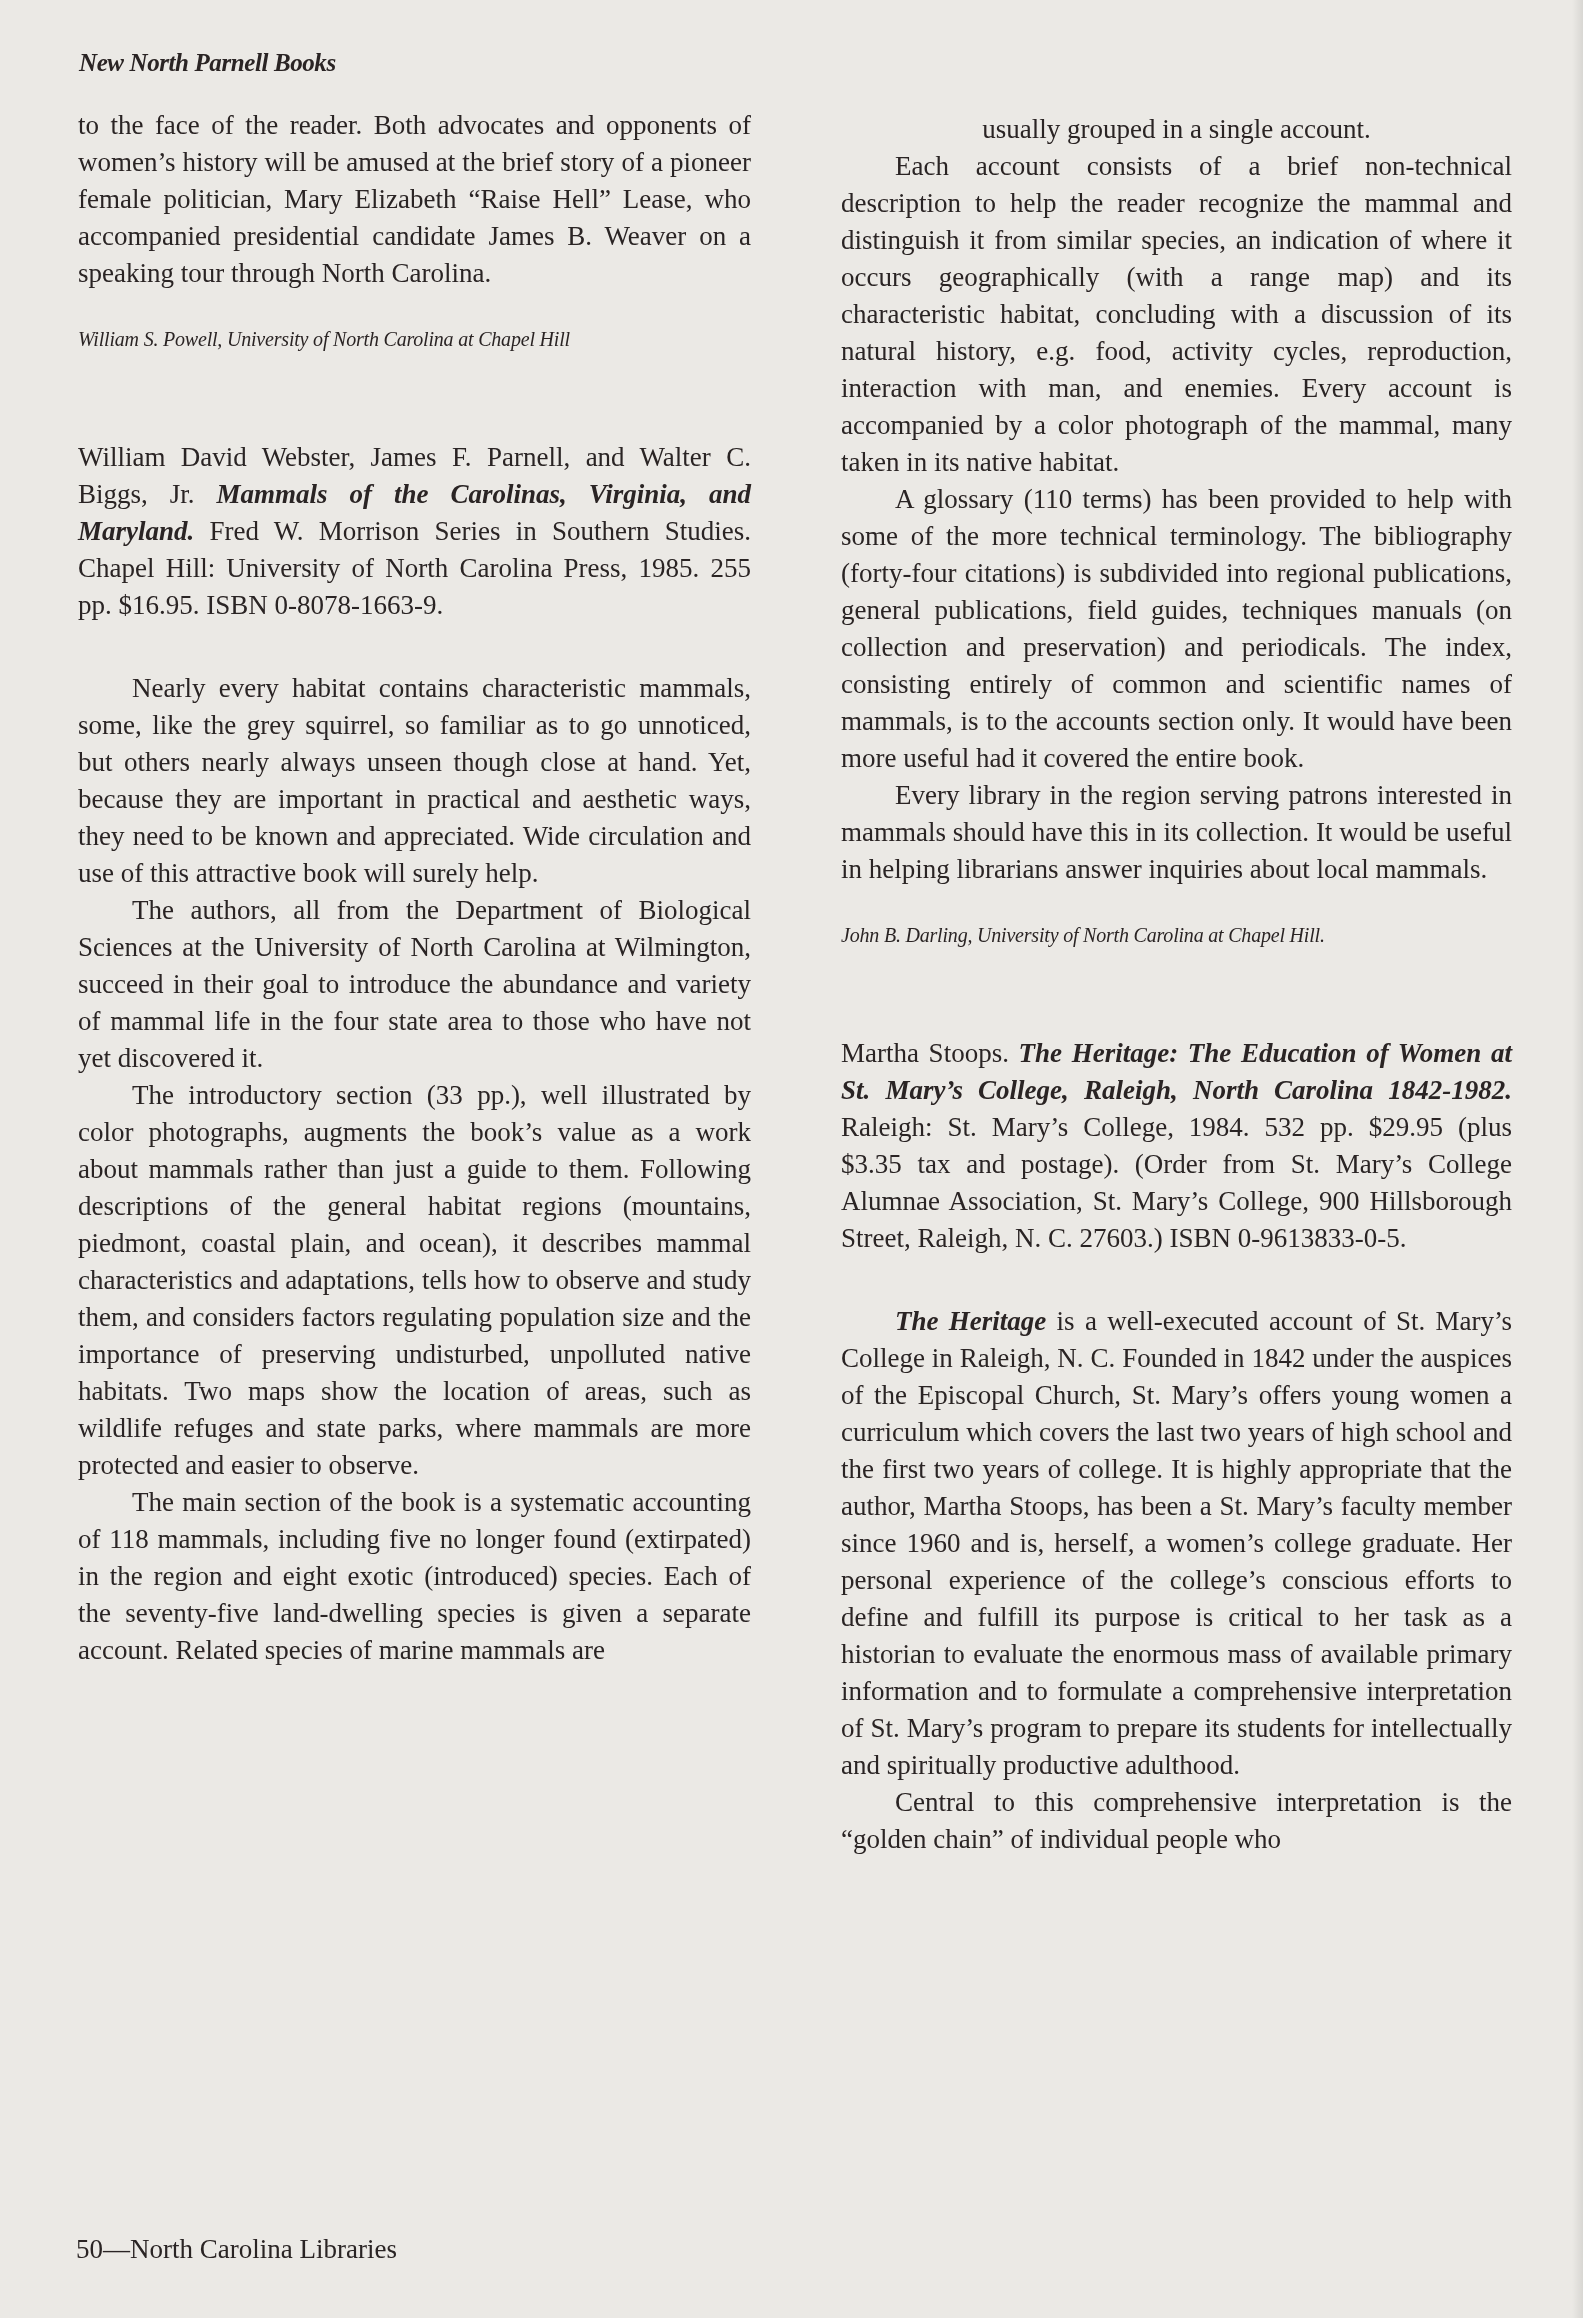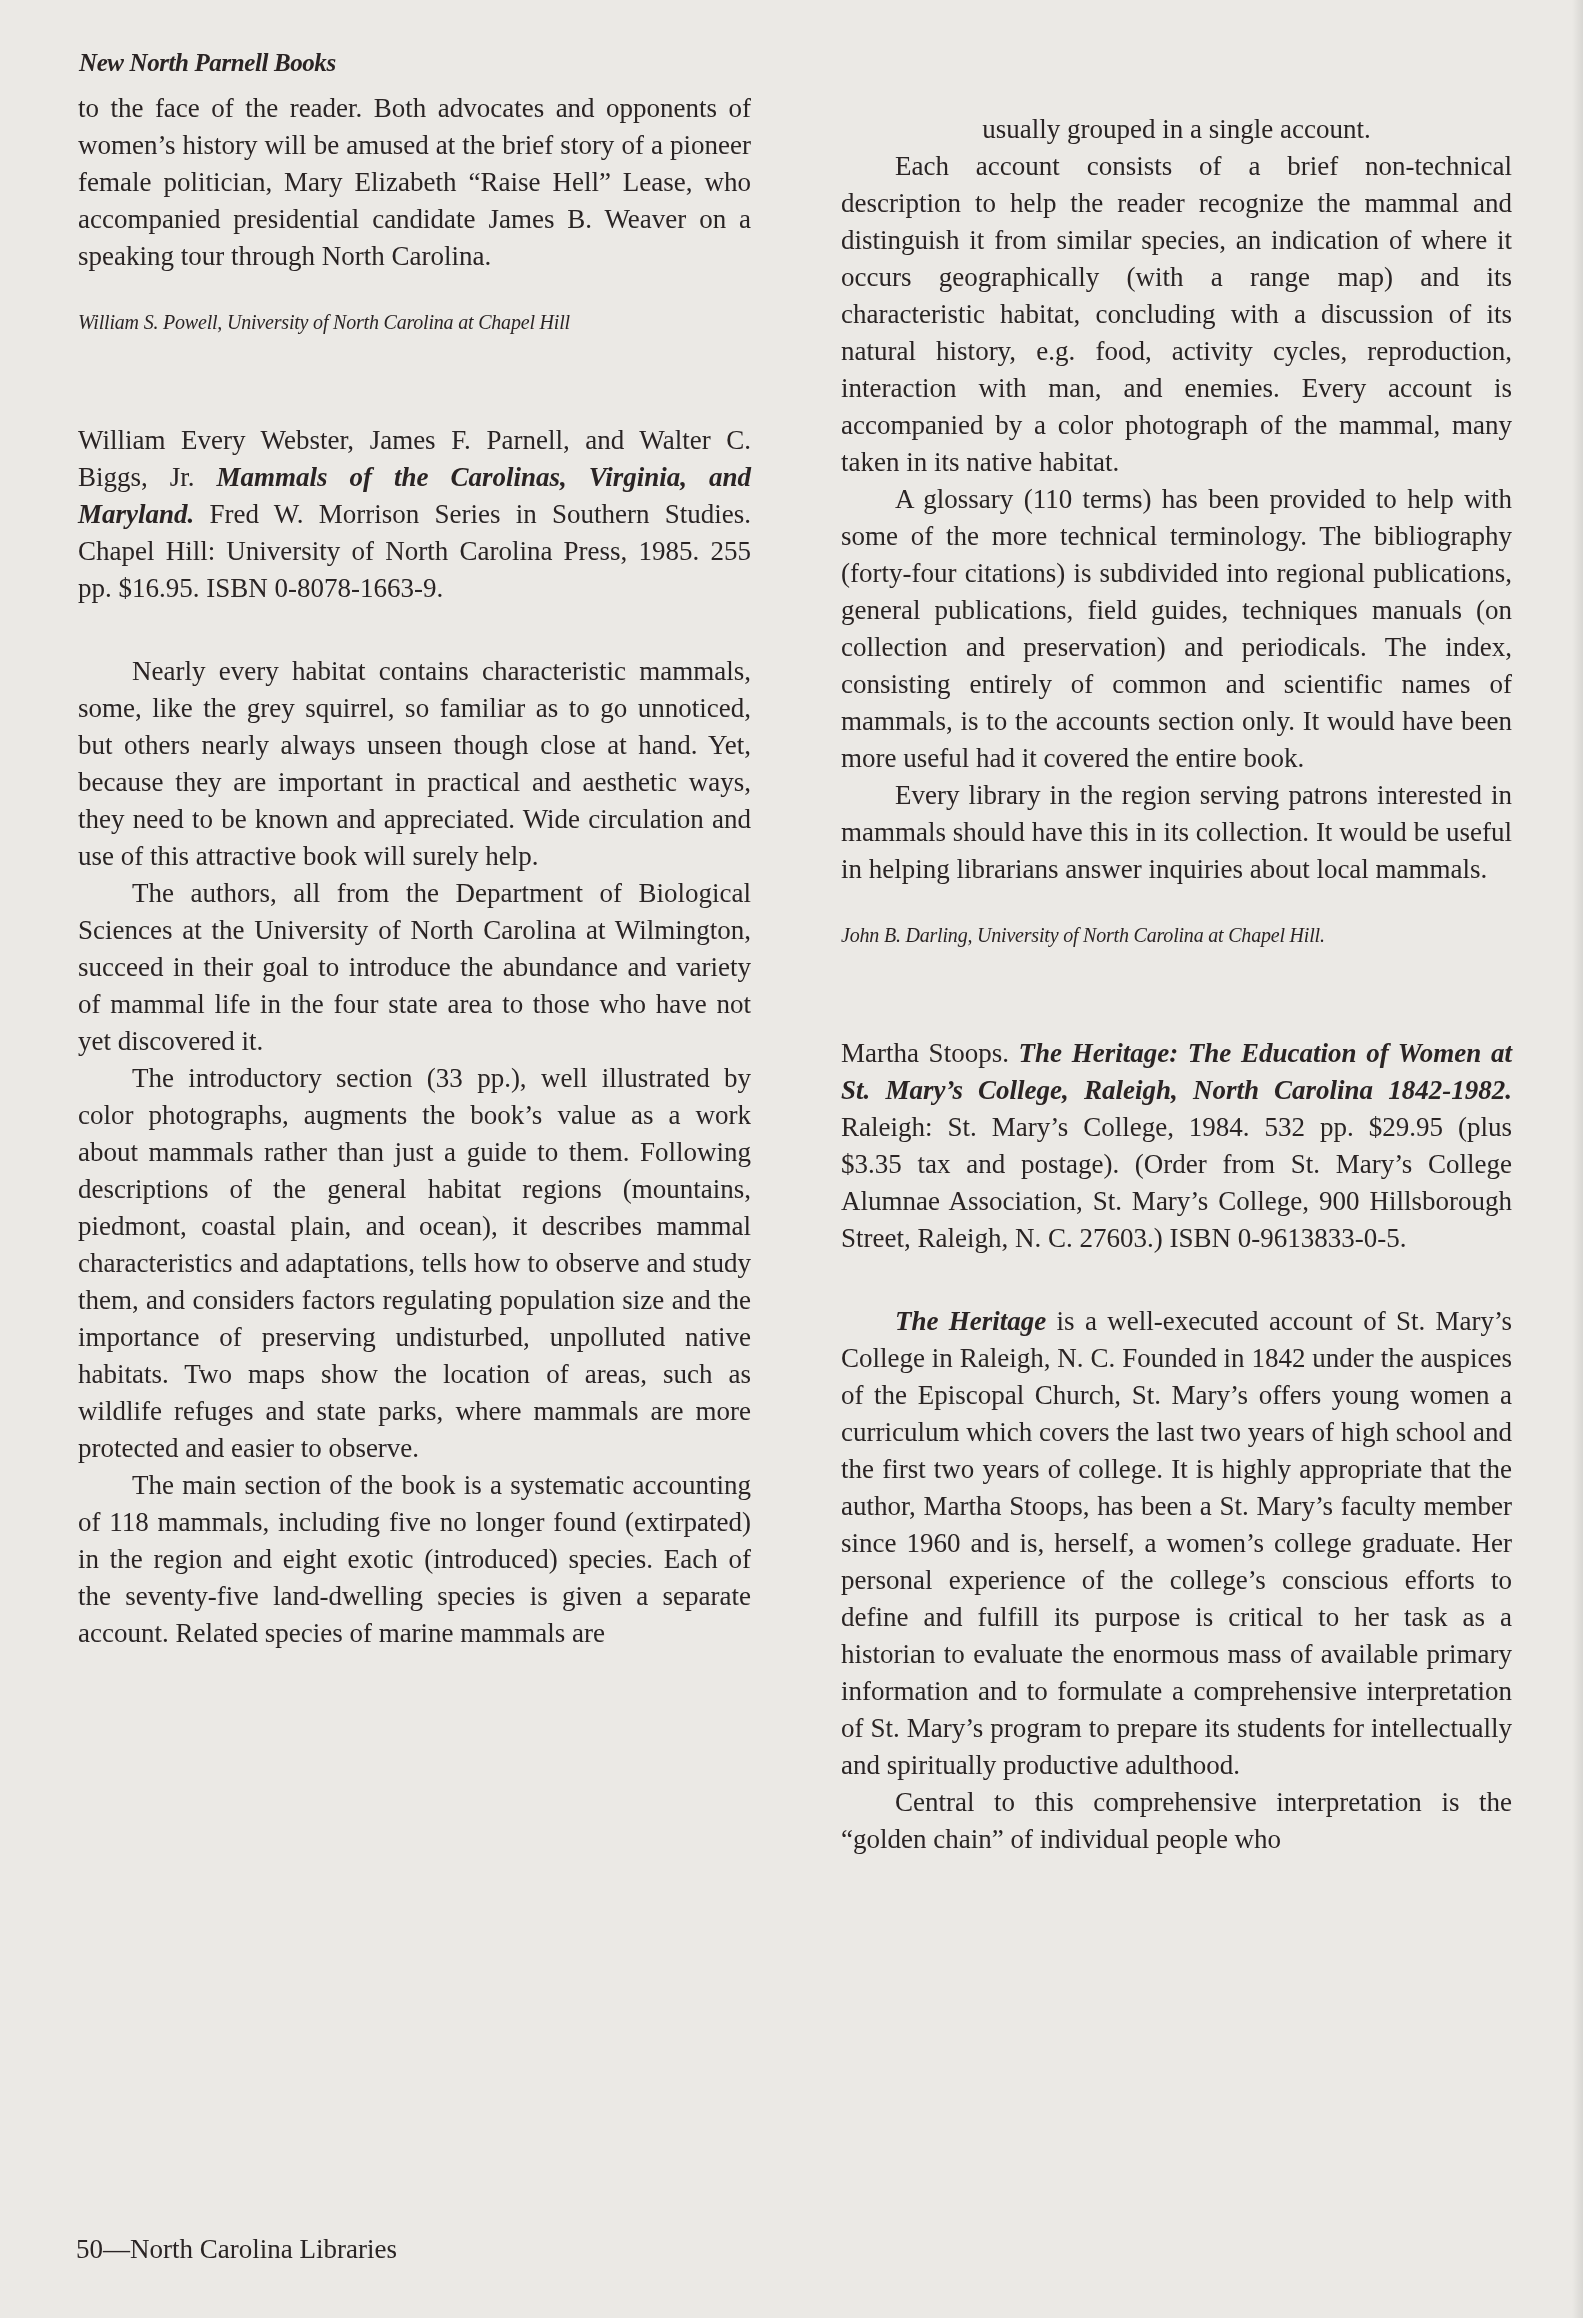--- a/index.html
+++ b/index.html
@@ -14,21 +14,21 @@
   .gutter-shadow {
     position: absolute; top: 0; right: 0; width: 11px; height: 100%;
     background: linear-gradient(to right, rgba(0,0,0,0), rgba(0,0,0,0.08));
   }
   .running-head {
     position: absolute; left: 79px; top: 49px;
     font-style: italic; font-weight: bold; font-size: 25px;
     letter-spacing: -0.4px;
   }
   .col {
-    position: absolute; top: 90px;
+    position: absolute; top: 107px;
     font-size: 27px; line-height: 37px;
     text-align: justify;
     hyphens: manual;
   }
   .col.left { left: 78px; width: 673px; }
   .col.right { left: 841px; width: 671px; top: 111px; }
   .col p { margin: 0; }
   .col p.indent { text-indent: 54px; }
   .signature {
     font-style: italic; font-size: 20px; line-height: 25px;
@@ -48,21 +48,21 @@
 <body>
 
 <div class="gutter-shadow"></div>
 
 <div class="running-head">New North Parnell Books</div>
 
 <div class="col left">
   <p>to the face of the reader. Both advocates and opponents of women’s history will be amused at the brief story of a pioneer female politician, Mary Elizabeth “Raise Hell” Lease, who accompanied presidential candidate James B. Weaver on a speaking tour through North Carolina.</p>
   <p class="signature">William S. Powell, University of North Carolina at Chapel Hill</p>
 
-  <p class="citation" style="text-align:justify"><span>William Every Webster, James F. Parnell, and Walter C. Biggs, Jr. </span><span class="book-title">Mammals of the Carolinas, Virginia, and Maryland.</span><span> Fred W. Morrison Series in Southern Studies. Chapel Hill: University of North Carolina Press, 1985. 255 pp. $16.95. ISBN 0-8078-1663-9.</span></p>
+  <p class="citation" style="text-align:justify"><span>William David Webster, James F. Parnell, and Walter C. Biggs, Jr. </span><span class="book-title">Mammals of the Carolinas, Virginia, and Maryland.</span><span> Fred W. Morrison Series in Southern Studies. Chapel Hill: University of North Carolina Press, 1985. 255 pp. $16.95. ISBN 0-8078-1663-9.</span></p>
 
   <p class="indent body-first">Nearly every habitat contains characteristic mammals, some, like the grey squirrel, so familiar as to go unnoticed, but others nearly always unseen though close at hand. Yet, because they are important in practical and aesthetic ways, they need to be known and appreciated. Wide circulation and use of this attractive book will surely help.</p>
   <p class="indent">The authors, all from the Department of Biological Sciences at the University of North Carolina at Wilmington, succeed in their goal to introduce the abundance and variety of mammal life in the four state area to those who have not yet discovered it.</p>
   <p class="indent">The introductory section (33 pp.), well illustrated by color photographs, augments the book’s value as a work about mammals rather than just a guide to them. Following descriptions of the general habitat regions (mountains, piedmont, coastal plain, and ocean), it describes mammal characteristics and adaptations, tells how to observe and study them, and considers factors regulating population size and the importance of preserving undisturbed, unpolluted native habitats. Two maps show the location of areas, such as wildlife refuges and state parks, where mammals are more protected and easier to observe.</p>
   <p class="indent">The main section of the book is a systematic accounting of 118 mammals, including five no longer found (extirpated) in the region and eight exotic (introduced) species. Each of the seventy-five land-dwelling species is given a separate account. Related species of marine mammals are</p>
 </div>
 
 <div class="col right">
   <p style="text-align:center">usually grouped in a single account.</p>
   <p class="indent">Each account consists of a brief non-technical description to help the reader recognize the mammal and distinguish it from similar species, an indication of where it occurs geographically (with a range map) and its characteristic habitat, concluding with a discussion of its natural history, e.g. food, activity cycles, reproduction, interaction with man, and enemies. Every account is accompanied by a color photograph of the mammal, many taken in its native habitat.</p>

